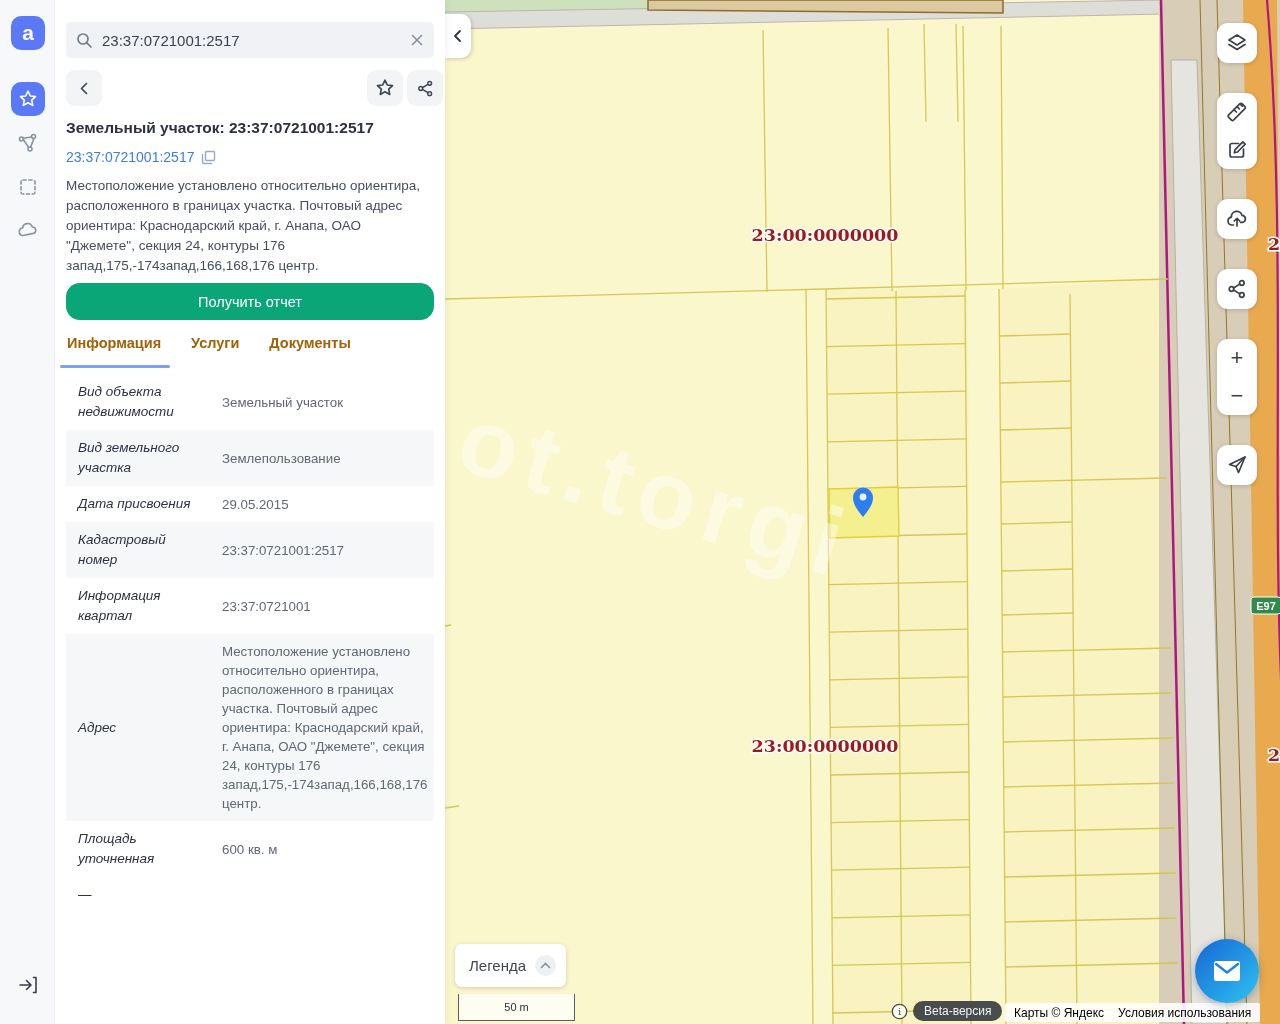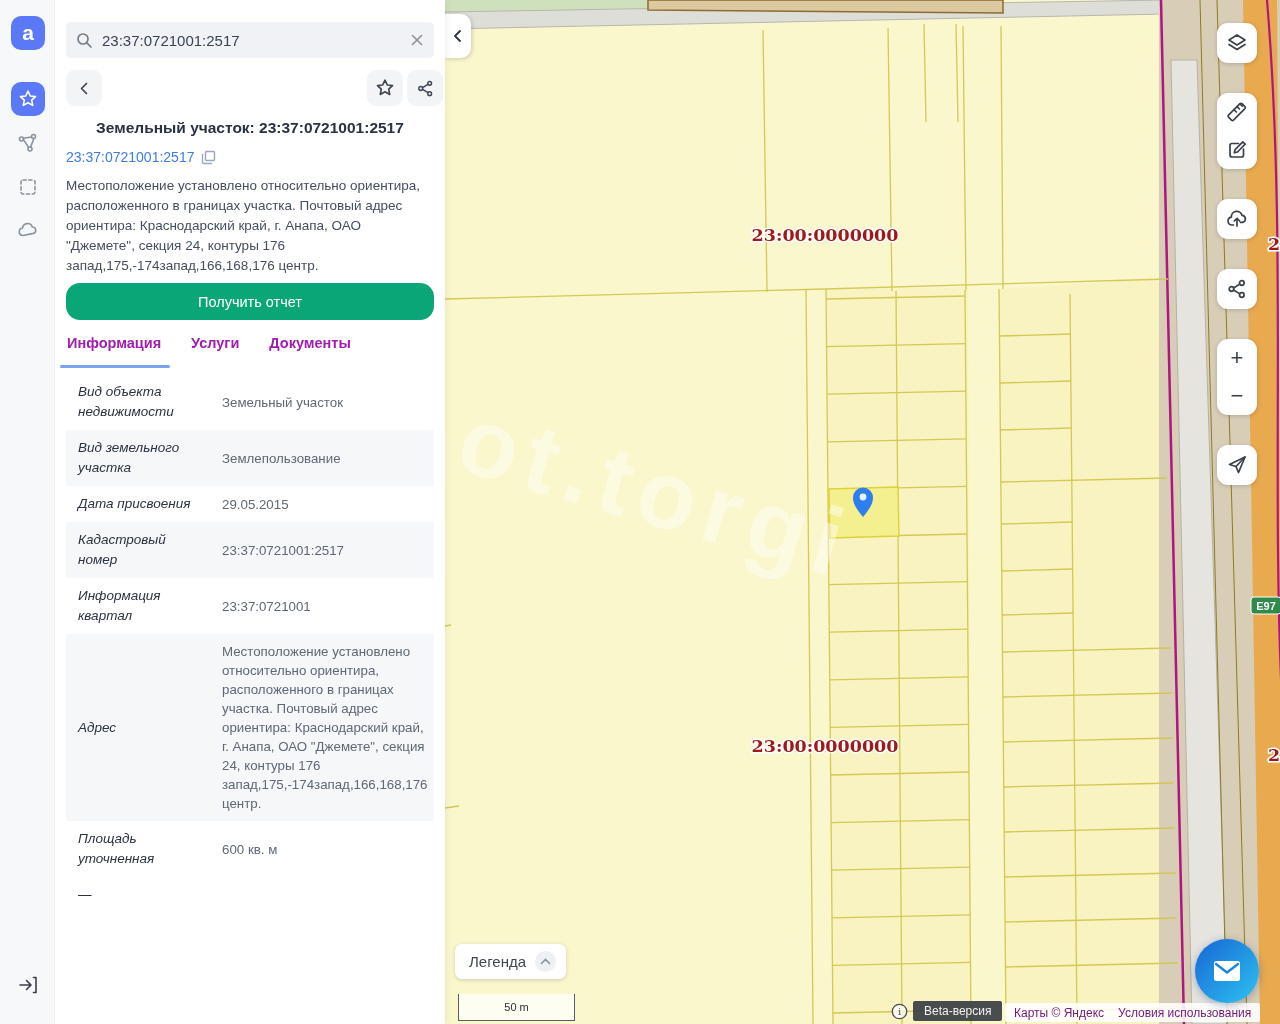--- a/index.html
+++ b/index.html
@@ -24,30 +24,30 @@
     z-index:25; box-shadow:2px 0 6px rgba(40,50,60,.07); }
   .searchbar { position:absolute; left:11px; right:11px; top:22px; height:36px;
     background:#f0f2f5; border-radius:5px; display:flex; align-items:center; padding:0 10px; }
   .searchbar input { flex:1; border:none; outline:none; background:transparent;
     font-size:15px; color:#3a4254; margin-left:9px; font-family:inherit; }
   .toolbar { position:absolute; left:11px; right:11px; top:70px; height:36px; }
   .tool-btn { position:absolute; top:0; width:36px; height:36px; background:#f3f4f6;
     border:none; border-radius:9px; display:flex; align-items:center; justify-content:center; cursor:pointer; }
   .hd-ic { stroke:#3f4754; fill:none; stroke-width:1.7; stroke-linecap:round; stroke-linejoin:round; }
   .obj-title { position:absolute; left:11px; right:11px; top:119px; font-size:15.5px;
-    font-weight:700; color:#2a3140;text-align:center; }
+    font-weight:700; color:#2a3140; }
   .cad-row { position:absolute; left:11px; top:149px; display:flex; align-items:center; gap:7px; }
   .cad-link { font-size:14px; color:#3d7de2; text-decoration:none; cursor:pointer; }
   .desc { position:absolute; left:11px; width:366px; top:176px; font-size:13.5px;
     line-height:20px; color:#454e5e; }
   .report-btn { position:absolute; left:11px; right:11px; top:283px; height:37px;
     background:#0ba678; color:#fff; border:none; border-radius:14px; font-size:14.5px;
     font-weight:500; cursor:pointer; font-family:inherit; }
   .tabs { position:absolute; left:11px; right:11px; top:334px; height:31px; display:flex; gap:28px; }
-  .tab { position:relative; font-size:14.5px; font-weight:700; color:#a21caf;
+  .tab { position:relative; font-size:14.5px; font-weight:700; color:#a16207;
     padding:1px 1px 10px 1px; cursor:pointer; }
   .tab.active::after { content:""; position:absolute; left:-6px; right:-8px; bottom:-3px;
     height:3px; border-radius:2px; background:#7ba3ee; }
   #fields { position:absolute; left:11px; right:11px; top:374px; }
   .frow { display:flex; align-items:center; padding:8px 12px; background:#fff; }
   .frow.alt { background:#f6f7f9; border-radius:2px; }
   .flabel { width:130px; flex:0 0 130px; font-size:13.5px; line-height:20px; color:#2b3240;font-style:italic; }
   .fvalue { flex:1; margin-left:14px; font-size:13.3px; line-height:19px; color:#5f6875; }
 
   
@@ -58,39 +58,39 @@
     display:flex; align-items:center; justify-content:center; }
 
   .map-ctl { position:absolute; left:1217px; width:40px; background:#fff; border-radius:11px;
     box-shadow:0 1px 4px rgba(40,45,55,.22); z-index:15; display:flex; flex-direction:column;
     align-items:center; }
   .ctl-btn { width:40px; height:38px; border:none; background:transparent; display:flex;
     align-items:center; justify-content:center; cursor:pointer; }
   .ctl-ic { stroke:#3c4048; fill:none; stroke-width:1.7; stroke-linecap:round; stroke-linejoin:round; }
   .zoom-txt { font-size:22px; color:#3c4048; line-height:1; }
 
-  #legend-btn { position:absolute; left:455px; top:944px; height:35px; background:#fff;
+  #legend-btn { position:absolute; left:455px; top:944px; height:43px; background:#fff;
     border:none; border-radius:7px; box-shadow:0 1px 4px rgba(40,45,55,.2); z-index:15;
     display:flex; align-items:center; gap:9px; padding:0 10px 0 14px; cursor:pointer; }
   #legend-btn span { font-size:15px; color:#3f4754; font-family:inherit; }
   .legend-chev { width:21px; height:21px; border-radius:50%; background:#eef0f4;
     display:flex; align-items:center; justify-content:center; }
 
   #scalebar { position:absolute; left:458px; top:994px; width:117px; height:27px;
     background:rgba(255,255,255,.72); border-left:1.5px solid #5a5d61;
     border-right:1.5px solid #5a5d61; border-bottom:1.5px solid #5a5d61; z-index:14;
     display:flex; align-items:center; justify-content:center; font-size:11px; color:#2e3238; }
 
   #attr { position:absolute; top:1003px; left:1005px; height:19px; z-index:12;
     background:rgba(255,255,255,.88); display:flex; align-items:center; gap:14px;
     padding:0 9px; border-radius:2px; }
-  #attr span { font-size:12px; color:#701a75; white-space:nowrap; }
+  #attr span { font-size:12px; color:#000000; white-space:nowrap; }
   #attr .terms { cursor:pointer; }
   #beta-pill { position:absolute; left:913px; top:1001px; height:20px; z-index:12;
-    background:rgba(58,62,66,.92); color:#f2f3f4; font-size:12px; border-radius:2px;
+    background:rgba(58,62,66,.92); color:#f2f3f4; font-size:12px; border-radius:10px;
     display:flex; align-items:center; padding:0 11px; }
   #info-dot { position:absolute; left:891px; top:1003px; z-index:12; width:17px; height:17px; }
 
   #chat-fab { position:absolute; left:1195px; top:939px; width:64px; height:64px; border:none;
     border-radius:50%; background:linear-gradient(135deg,#1b74d8 15%,#2cb9ef 90%);
     box-shadow:0 2px 8px rgba(20,60,120,.35); cursor:pointer; z-index:20;
     display:flex; align-items:center; justify-content:center; }
 </style>
 </head>
 <body>

